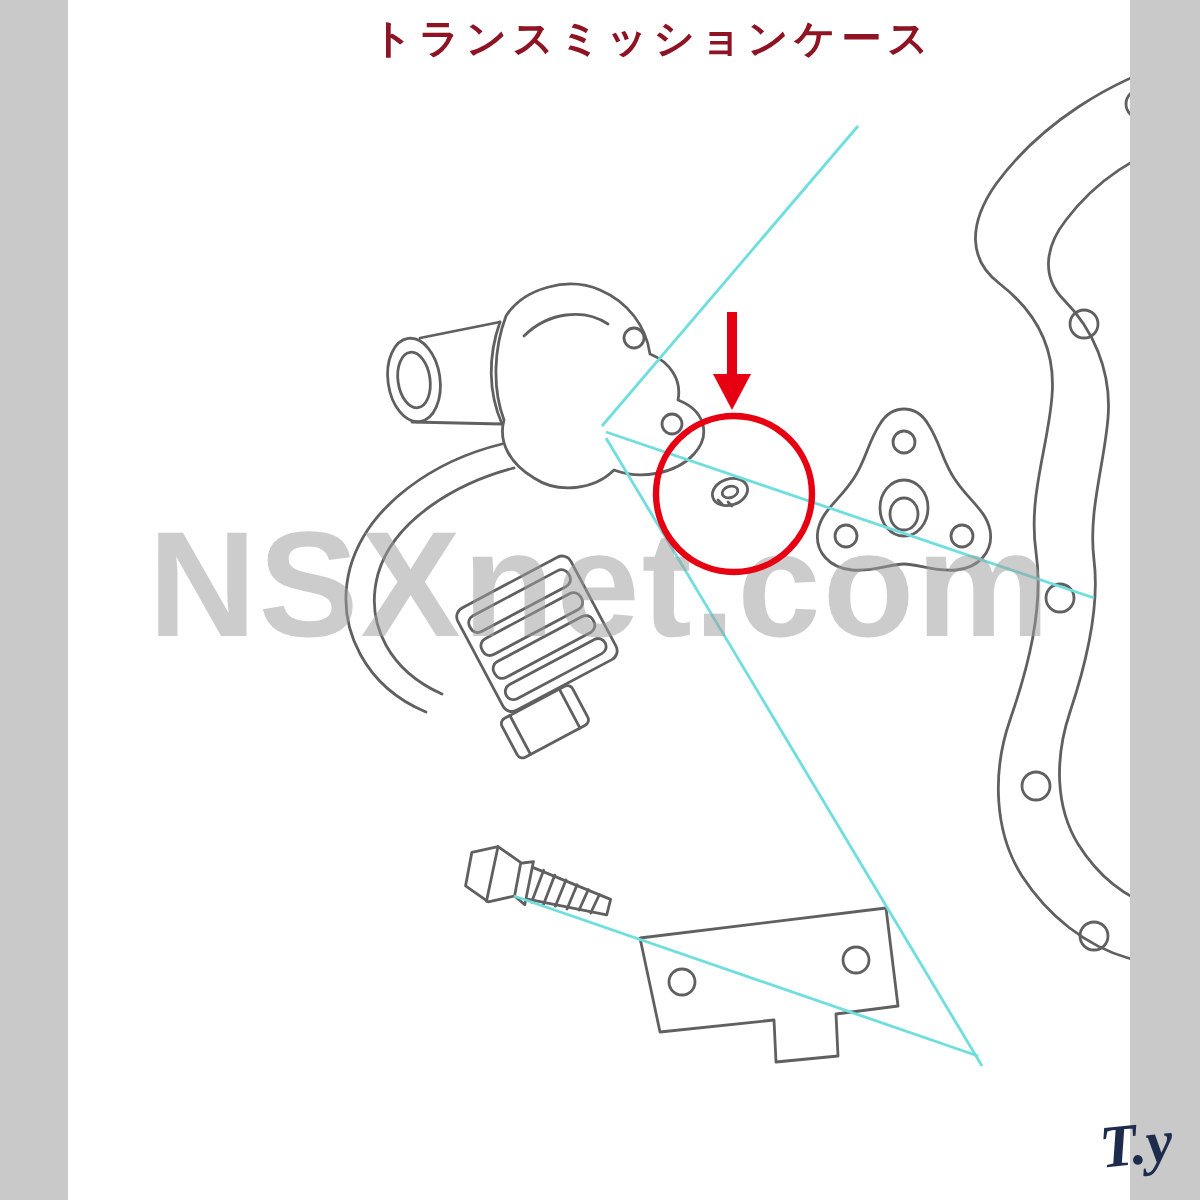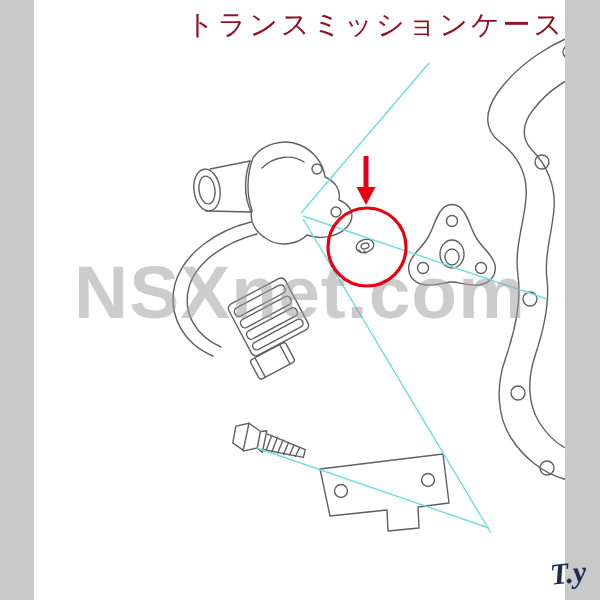--- a/index.html
+++ b/index.html
@@ -14,22 +14,22 @@
   #drawing { position: absolute; left: 0; top: 0; z-index: 1; }
   .side-bar { position: absolute; top: 0; height: 600px; background: #c9c9c9; z-index: 2; }
   #left-bar  { left: 0;  width: 34px; }
   #right-bar { right: 0; width: 35px; }
   #title {
     position: absolute;
     left: 186px;
     top: 6px;
     margin: 0;
     z-index: 3;
-    font-size: 28px;
-    font-weight: normal;
+    font-size: 20px;
+    font-weight: bold;
     letter-spacing: 3px;
     color: #8e1323;
     white-space: nowrap;
     font-family: "Liberation Sans", sans-serif;
   }
   #signature {
     position: absolute;
     right: 14px;
     bottom: 10px;
     z-index: 3;

